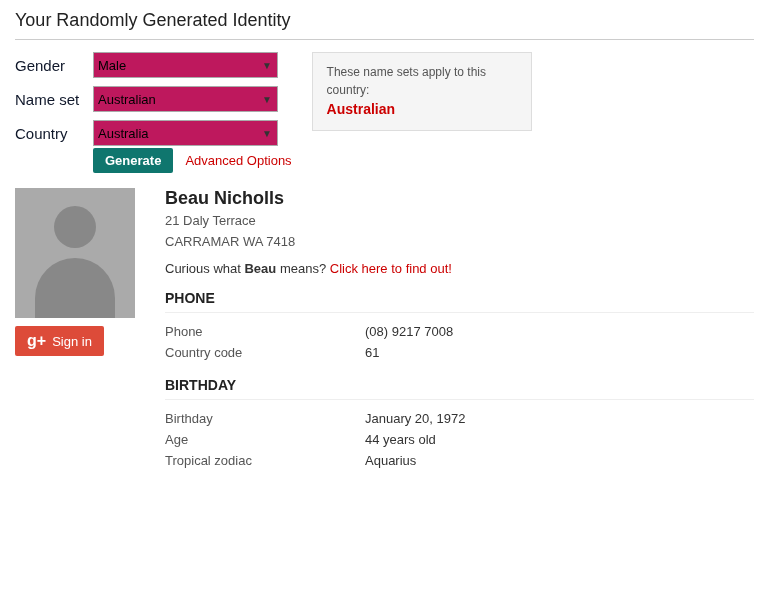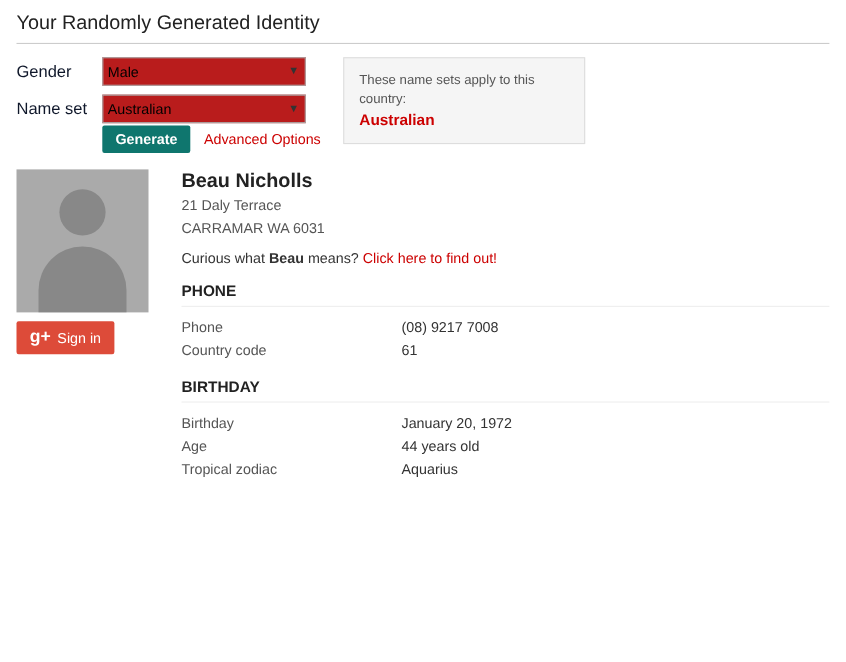--- a/index.html
+++ b/index.html
@@ -14,21 +14,21 @@
     .form-fields { display: flex; flex-direction: column; gap: 8px; }
 
     .form-row { display: flex; align-items: center; gap: 8px; }
 
     .form-label { width: 70px; text-align: left; font-size: 15px; color: #0f172a; }
 
     select {
       width: 185px;
       height: 26px;
       border: 1px solid #aaa;
-      background: #b91c1c;
+      background: #be185d;
       font-size: 13px;
       padding: 2px 4px;
       appearance: none;
       -webkit-appearance: none;
       background-image: none;
       cursor: pointer;
       padding-right: 20px;
       position: relative;
     }
 
@@ -176,20 +176,28 @@
           </div>
         </div>
         <div class="form-row">
           <span class="form-label">Name set</span>
           <div class="select-wrapper">
             <select>
               <option>Australian</option>
             </select>
           </div>
         </div>
+        <div class="form-row">
+          <span class="form-label">Country</span>
+          <div class="select-wrapper">
+            <select>
+              <option>Australia</option>
+            </select>
+          </div>
+        </div>
       </div>
       <div class="generate-row">
         <button class="generate-btn">Generate</button>
         <a class="advanced-link">Advanced Options</a>
       </div>
     </div>
 
     <div class="nameset-info">
       <span>These name sets apply to this country:</span><br>
       <span class="nameset-value">Australian</span>
@@ -207,21 +215,21 @@
       <button class="signin-btn">
         <span class="gplus-icon">g+</span>
         <span>Sign in</span>
       </button>
     </div>
 
     <div class="profile-info">
       <div class="profile-name">Beau Nicholls</div>
       <div class="profile-address">
         <span>21 Daly Terrace</span><br>
-        <span>CARRAMAR WA 6031</span>
+        <span>CARRAMAR WA 7418</span>
       </div>
 
       <div class="curious-text">
         <span>Curious what </span><strong class="name-highlight">Beau</strong><span> means?</span> <a class="curious-link">Click here to find out!</a>
       </div>
 
 
       <div class="section-title">PHONE</div>
       <hr class="divider">
       <table class="info-table">

